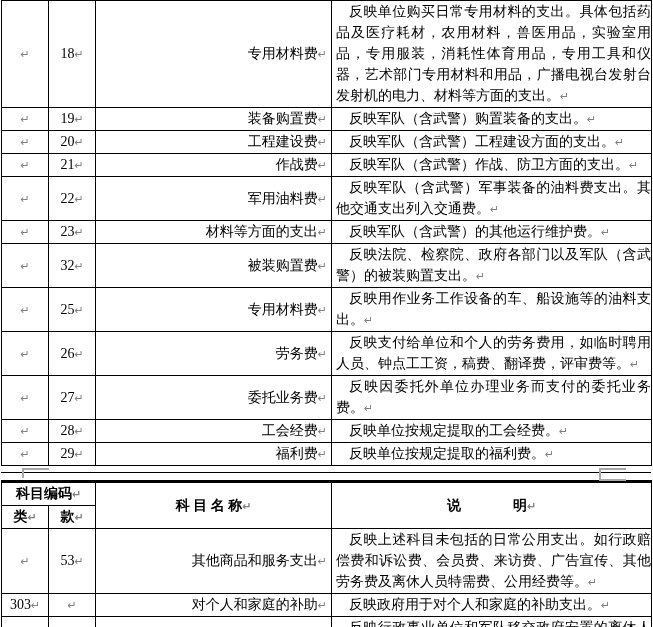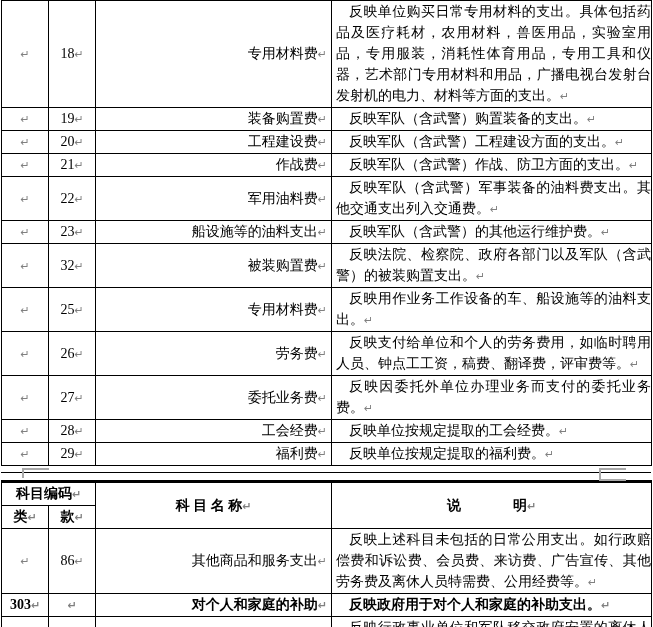--- a/index.html
+++ b/index.html
@@ -17,21 +17,21 @@
     padding:0 4px;
     vertical-align:middle;
     line-height:21px;
     overflow:hidden;
   }
   tr{height:21px;}
   .c-lei{text-align:center;}
   .c-kuan{text-align:center;}
   .c-name{text-align:right;padding-left:8px;}
   .c-desc{text-align:justify;text-indent:13px;padding:0 0 0 4px;}
-  .bold{font-weight:bold;}
+  .bold{font-weight:normal;}
   td.center{text-align:right;padding-left:4px;}
   th{font-weight:bold;text-align:center;padding:0 2px;}
   .pil{
     color:#808080;
     font-family:"DejaVu Sans",sans-serif;
     font-size:11px;
   }
   
   .page-gap{position:relative;height:14px;width:653px;}
   .gap-line{position:absolute;left:1px;width:650px;height:1px;background:#000;}
@@ -84,21 +84,21 @@
       </tr>
       <tr>
         <td class="c-lei"><span></span><span class="pil">↵</span></td>
         <td class="c-kuan"><span>22</span><span class="pil">↵</span></td>
         <td class="c-name"><span>军用油料费</span><span class="pil">↵</span></td>
         <td class="c-desc"><span>反映军队（含武警）军事装备的油料费支出。其他交通支出列入交通费。</span><span class="pil">↵</span></td>
       </tr>
       <tr>
         <td class="c-lei"><span></span><span class="pil">↵</span></td>
         <td class="c-kuan"><span>23</span><span class="pil">↵</span></td>
-        <td class="c-name"><span>船设施等的油料支出</span><span class="pil">↵</span></td>
+        <td class="c-name"><span>材料等方面的支出</span><span class="pil">↵</span></td>
         <td class="c-desc"><span>反映军队（含武警）的其他运行维护费。</span><span class="pil">↵</span></td>
       </tr>
       <tr>
         <td class="c-lei"><span></span><span class="pil">↵</span></td>
         <td class="c-kuan"><span>32</span><span class="pil">↵</span></td>
         <td class="c-name"><span>被装购置费</span><span class="pil">↵</span></td>
         <td class="c-desc"><span>反映法院、检察院、政府各部门以及军队（含武警）的被装购置支出。</span><span class="pil">↵</span></td>
       </tr>
       <tr>
         <td class="c-lei"><span></span><span class="pil">↵</span></td>
@@ -153,21 +153,21 @@
       <th rowspan="2"><span>说</span><span class="wide-gap"></span><span>明</span><span class="pil">↵</span></th>
     </tr>
     <tr>
       <th><span>类</span><span class="pil">↵</span></th>
       <th><span>款</span><span class="pil">↵</span></th>
     </tr>
   </thead>
   <tbody>
       <tr>
         <td class="c-lei"><span></span><span class="pil">↵</span></td>
-        <td class="c-kuan"><span>86</span><span class="pil">↵</span></td>
+        <td class="c-kuan"><span>53</span><span class="pil">↵</span></td>
         <td class="c-name"><span>其他商品和服务支出</span><span class="pil">↵</span></td>
         <td class="c-desc"><span>反映上述科目未包括的日常公用支出。如行政赔偿费和诉讼费、会员费、来访费、广告宣传、其他劳务费及离休人员特需费、公用经费等。</span><span class="pil">↵</span></td>
       </tr>
       <tr>
         <td class="c-lei bold"><span>303</span><span class="pil">↵</span></td>
         <td class="c-kuan bold"><span></span><span class="pil">↵</span></td>
         <td class="c-name bold center"><span>对个人和家庭的补助</span><span class="pil">↵</span></td>
         <td class="c-desc bold"><span>反映政府用于对个人和家庭的补助支出。</span><span class="pil">↵</span></td>
       </tr>
       <tr>

